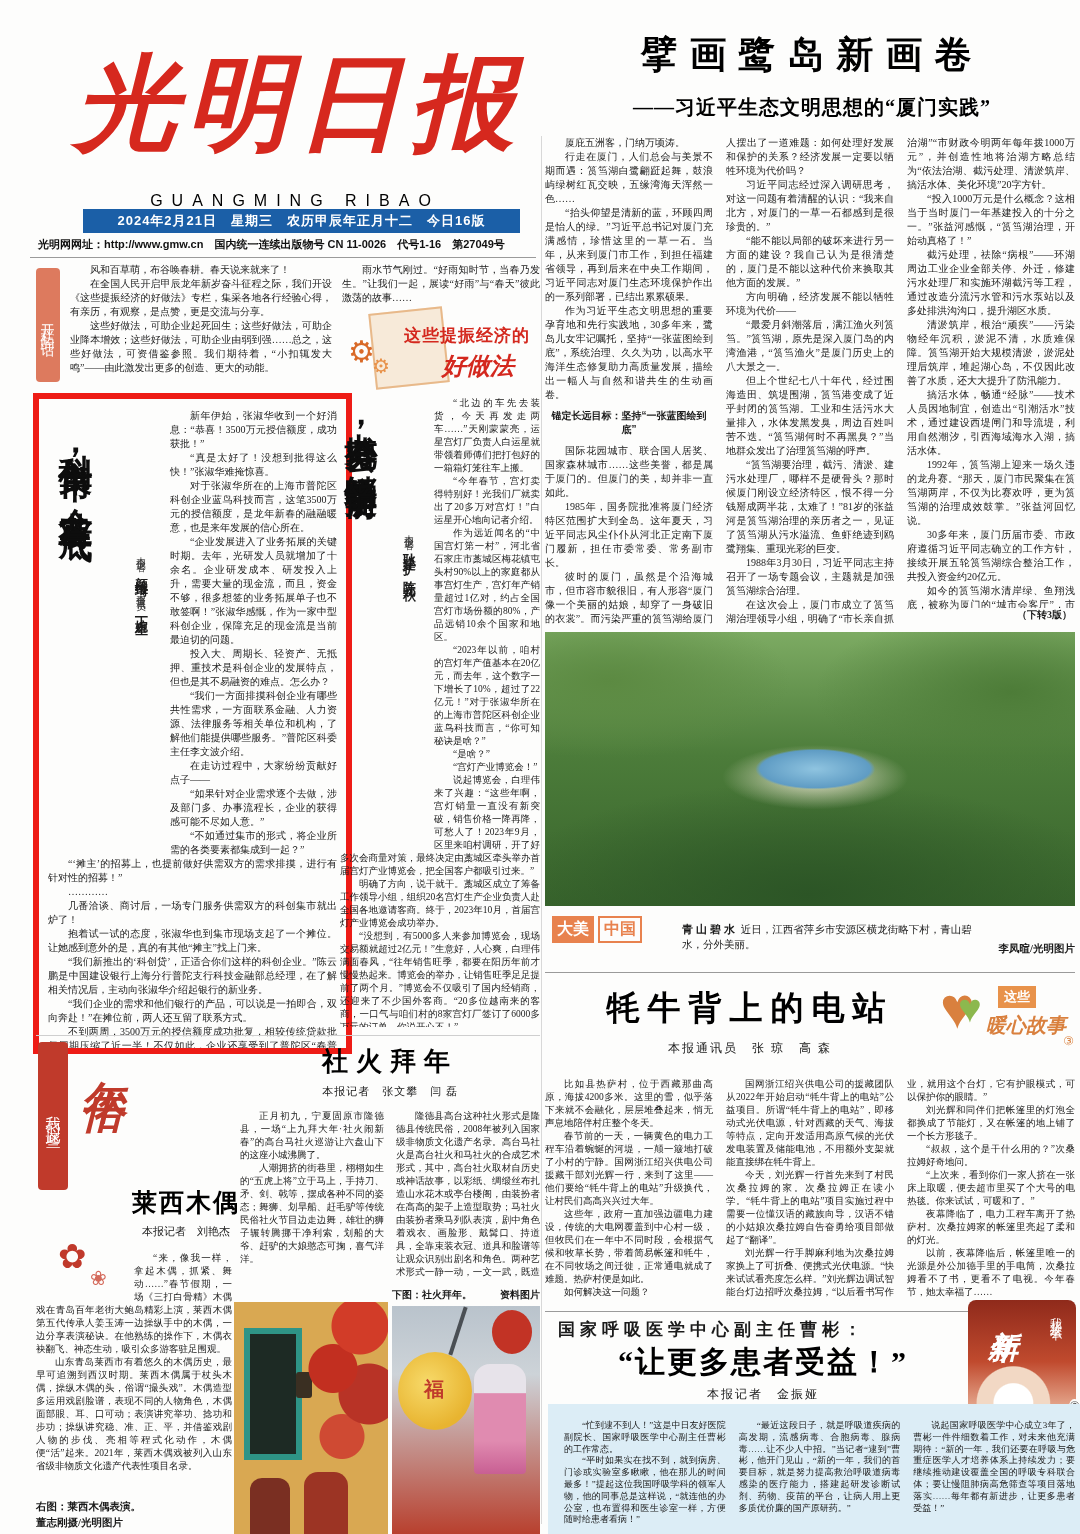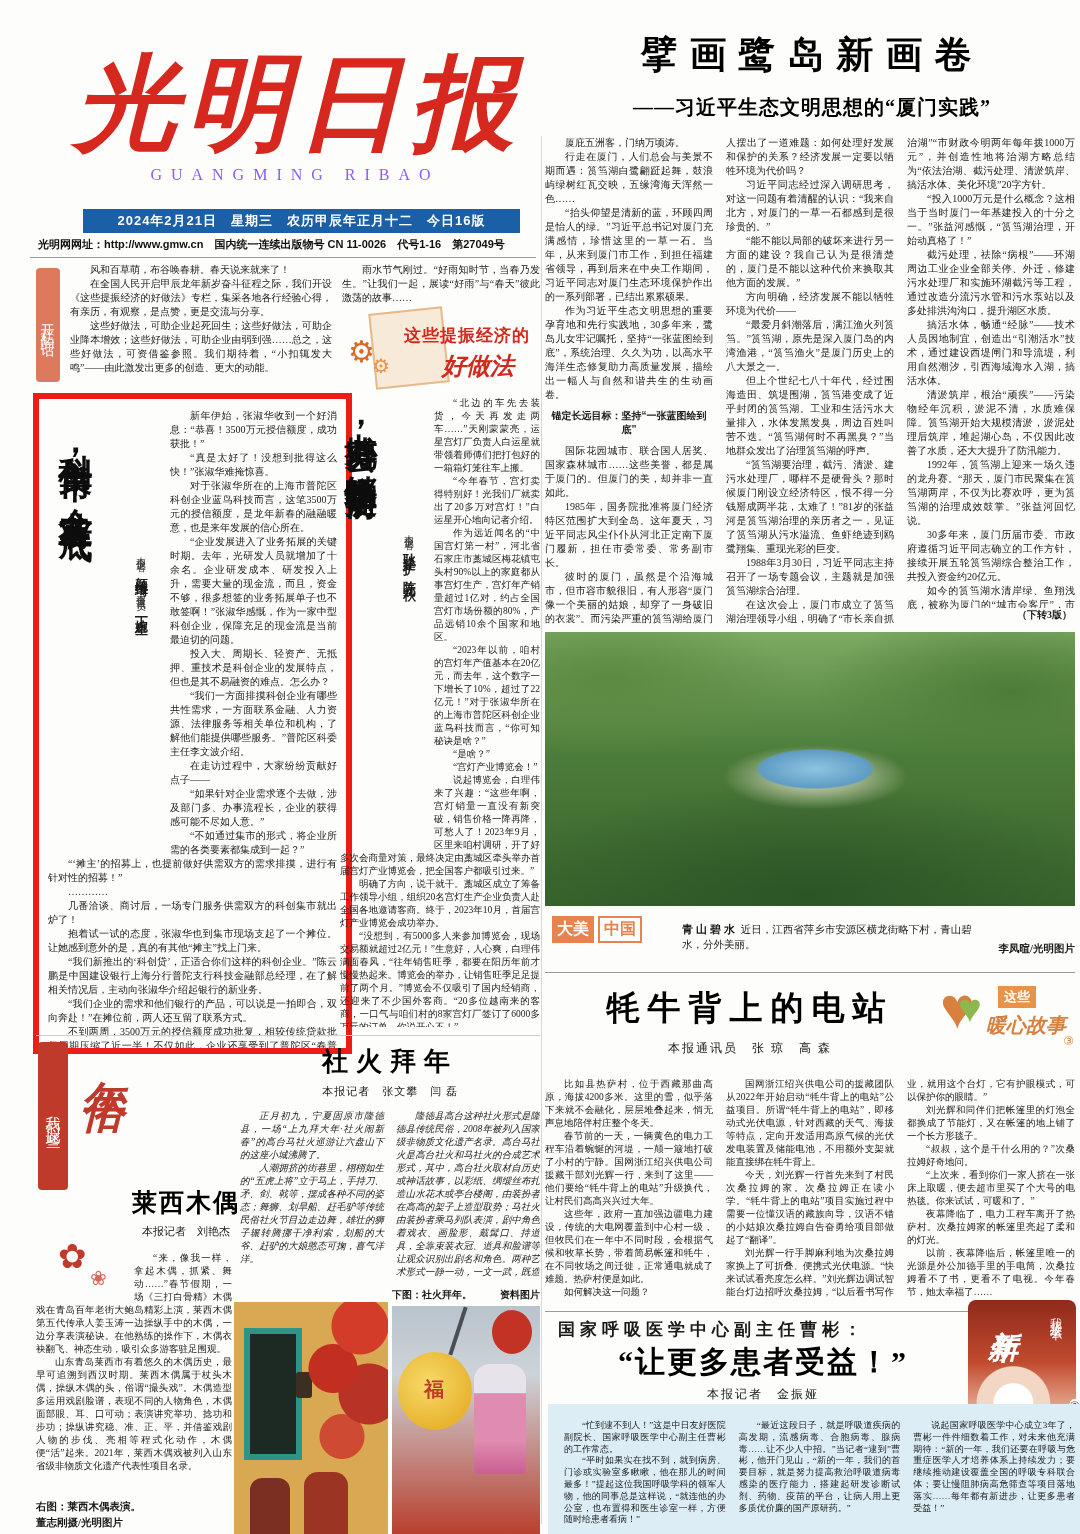--- a/index.html
+++ b/index.html
@@ -7,22 +7,22 @@
         font-family:"Liberation Serif","DejaVu Serif",serif;color:#1a1a1a;overflow:hidden;
         box-shadow:0 0 6px rgba(0,0,0,.35);}
   .abs{position:absolute;}
   .hr{position:absolute;background:#9a9a9a;height:1px;}
   .vr{position:absolute;background:#d8d8d8;width:1px;}
 
   
   .logo{left:74px;top:28px;width:450px;height:150px;font-size:104px;line-height:150px;
         color:#d6281e;font-weight:bold;font-style:italic;letter-spacing:8px;white-space:nowrap;
         font-family:"DejaVu Serif",serif;}
-  .logo-latin{left:85px;top:166px;width:420px;text-align:center;font-size:16px;letter-spacing:9px;
-        color:#8b5cf6;font-family:Liberation Serif, serif;}
+  .logo-latin{left:85px;top:192px;width:420px;text-align:center;font-size:16px;letter-spacing:9px;
+        color:#000000;font-family:Liberation Sans, sans-serif;}
   .datebar{left:83px;top:209px;width:437px;height:24px;background:#1b5fa7;color:#fff;
         font-size:13px;line-height:24px;text-align:center;letter-spacing:1px;font-weight:bold;
         font-family:"Liberation Sans",sans-serif;}
   .infoline{left:38px;top:237px;width:498px;font-size:11px;font-weight:bold;color:#111;
         font-family:"Liberation Sans",sans-serif;white-space:nowrap;}
 
   
   .intro-tab{left:36px;top:268px;width:24px;height:114px;background:#dd7a5e;border-radius:4px;
         writing-mode:vertical-rl;color:#fff;font-size:14px;letter-spacing:6px;text-align:center;
         line-height:24px;font-family:"Liberation Sans",sans-serif;}
@@ -37,21 +37,21 @@
         font-weight:bold;font-size:17px;font-family:"Liberation Sans",sans-serif;letter-spacing:1px;}
   .eco-l2{position:absolute;left:70px;top:42px;width:124px;text-align:center;color:#d4281e;
         font-weight:bold;font-style:italic;font-size:24px;}
 
   
   .bt{margin:0;text-indent:2em;text-align:justify;}
   .fs10 .bt,.fs10{font-size:10px;line-height:14px;}
   .fs95 .bt,.fs95{font-size:9.5px;line-height:13px;}
   .fs9 .bt,.fs9{font-size:9px;line-height:11.8px;}
   .cols3{column-count:3;column-gap:13px;column-fill:auto;overflow:hidden;}
-  .cols2{column-count:2;column-gap:12px;column-fill:auto;overflow:hidden;font-style:italic;}
+  .cols2{column-count:2;column-gap:12px;column-fill:auto;overflow:hidden;}
 
   
   .keji{left:33px;top:393px;width:289px;height:629px;border:6px solid #ee1c16;padding:10px 9px;
         overflow:hidden;}
   .keji-float{float:left;width:122px;height:442px;position:relative;}
   .v-head{writing-mode:vertical-rl;font-family:"Liberation Sans",sans-serif;font-weight:900;color:#0d0d0d;}
   .keji-head{position:absolute;left:8px;top:18px;font-size:34px;line-height:40px;letter-spacing:4px;height:420px;}
   .v-byline{writing-mode:vertical-rl;position:absolute;left:86px;top:140px;height:290px;}
   .v-byline .role{font-size:9.5px;color:#333;letter-spacing:2px;}
   .v-byline .name{font-size:13px;font-weight:bold;letter-spacing:4px;padding:6px 0;}
@@ -263,22 +263,22 @@
     <p class="bt">习近平同志经过深入调研思考，对这一问题有着清醒的认识：“我来自北方，对厦门的一草一石都感到是很珍贵的。”</p>
     <p class="bt">“能不能以局部的破坏来进行另一方面的建设？我自己认为是很清楚的，厦门是不能以这种代价来换取其他方面的发展。”</p>
     <p class="bt">方向明确，经济发展不能以牺牲环境为代价——</p>
     <p class="bt">“最爱月斜潮落后，满江渔火列筼筜。”筼筜湖，原先是深入厦门岛的内湾渔港，“筼筜渔火”是厦门历史上的八大景之一。</p>
     <p class="bt">但上个世纪七八十年代，经过围海造田、筑堤围湖，筼筜港变成了近乎封闭的筼筜湖。工业和生活污水大量排入，水体发黑发臭，周边百姓叫苦不迭。“筼筜湖何时不再黑臭？”当地群众发出了治理筼筜湖的呼声。</p>
     <p class="bt">“筼筜湖要治理，截污、清淤、建污水处理厂，哪样不是硬骨头？那时候厦门刚设立经济特区，恨不得一分钱掰成两半花，太难了！”81岁的张益河是筼筜湖治理的亲历者之一，见证了筼筜湖从污水溢流、鱼虾绝迹到鸥鹭翔集、重现光彩的巨变。</p>
     <p class="bt">1988年3月30日，习近平同志主持召开了一场专题会议，主题就是加强筼筜湖综合治理。</p>
     <p class="bt">在这次会上，厦门市成立了筼筜湖治理领导小组，明确了“市长亲自抓治湖”“市财政今明两年每年拨1000万元”，并创造性地将治湖方略总结为“依法治湖、截污处理、清淤筑岸、搞活水体、美化环境”20字方针。</p>
     <p class="bt">“投入1000万元是什么概念？这相当于当时厦门一年基建投入的十分之一。”张益河感慨，“筼筜湖治理，开始动真格了！”</p>
     <p class="bt">截污处理，祛除“病根”——环湖周边工业企业全部关停、外迁，修建污水处理厂和实施环湖截污等工程，通过改造分流污水管和污水泵站以及多处排洪沟沟口，提升湖区水质。</p>
+    <p class="bt">清淤筑岸，根治“顽疾”——污染物经年沉积，淤泥不清，水质难保障。筼筜湖开始大规模清淤，淤泥处理后筑岸，堆起湖心岛，不仅因此改善了水质，还大大提升了防汛能力。</p>
     <p class="bt">搞活水体，畅通“经脉”——技术人员因地制宜，创造出“引潮活水”技术，通过建设西堤闸门和导流堤，利用自然潮汐，引西海域海水入湖，搞活水体。</p>
-    <p class="bt">清淤筑岸，根治“顽疾”——污染物经年沉积，淤泥不清，水质难保障。筼筜湖开始大规模清淤，淤泥处理后筑岸，堆起湖心岛，不仅因此改善了水质，还大大提升了防汛能力。</p>
     <p class="bt">1992年，筼筜湖上迎来一场久违的龙舟赛。“那天，厦门市民聚集在筼筜湖两岸，不仅为比赛欢呼，更为筼筜湖的治理成效鼓掌。”张益河回忆说。</p>
     <p class="bt">30多年来，厦门历届市委、市政府遵循习近平同志确立的工作方针，接续开展五轮筼筜湖综合整治工作，共投入资金约20亿元。</p>
     <p class="bt">如今的筼筜湖水清岸绿、鱼翔浅底，被称为厦门的“城市会客厅”，市民和游客流连湖边，看候鸟翩跹，尽享生态之美。</p>
 
   </div>
   <div class="abs xm-jump">（下转3版）</div>
 
   <div class="abs photo1"></div>
 
   <div class="abs damei">

